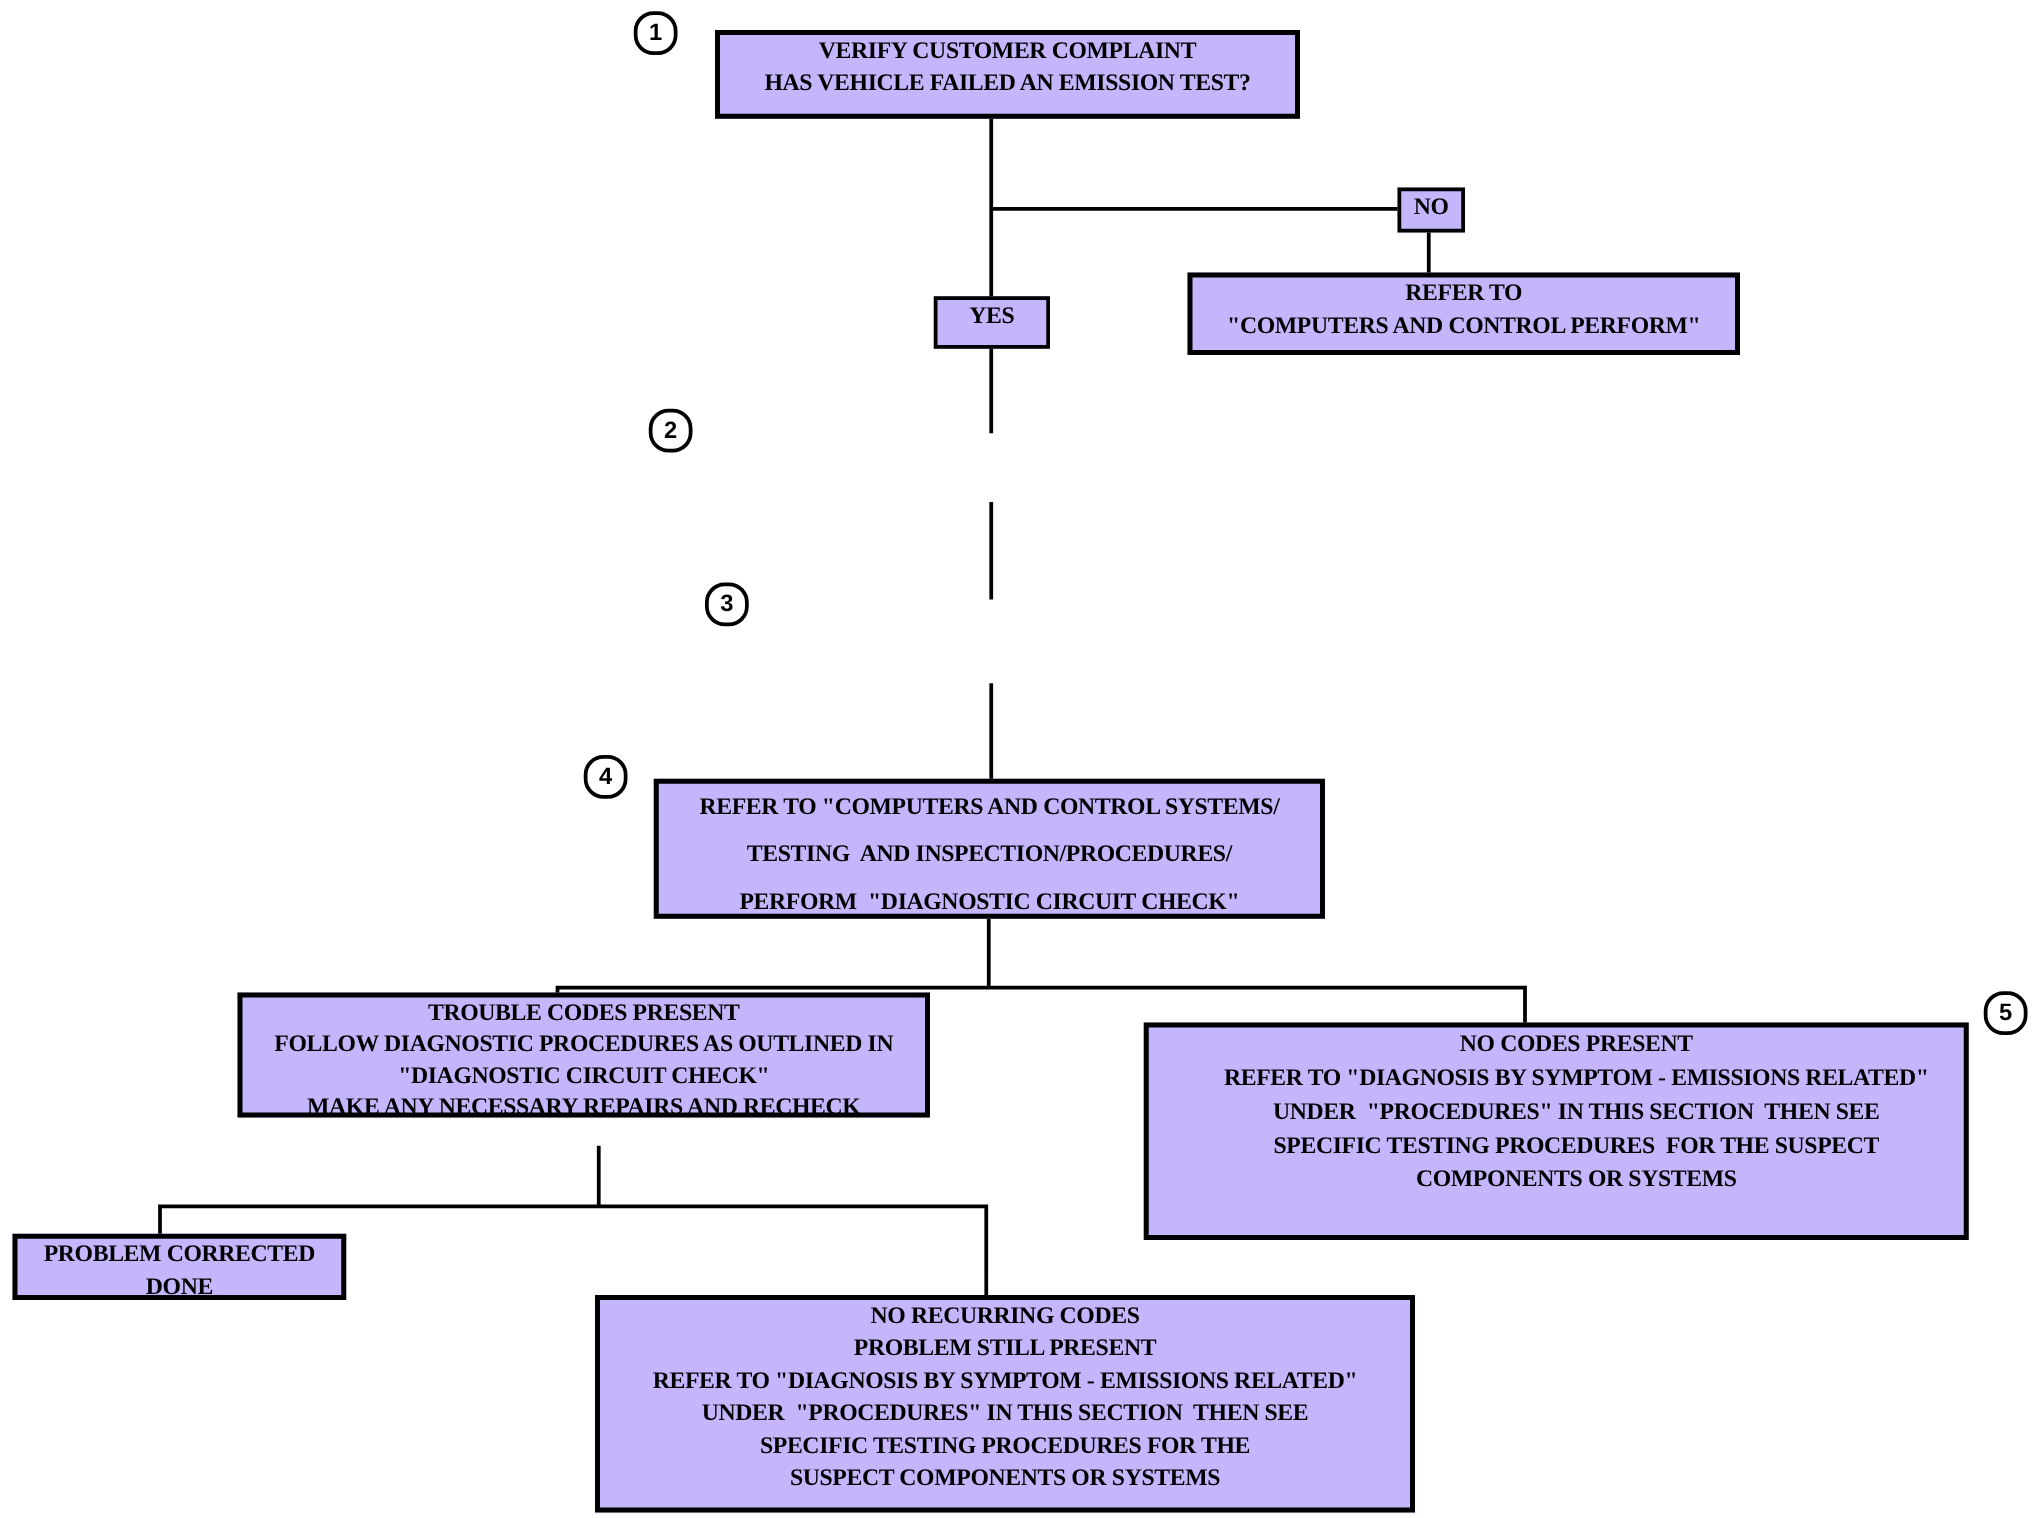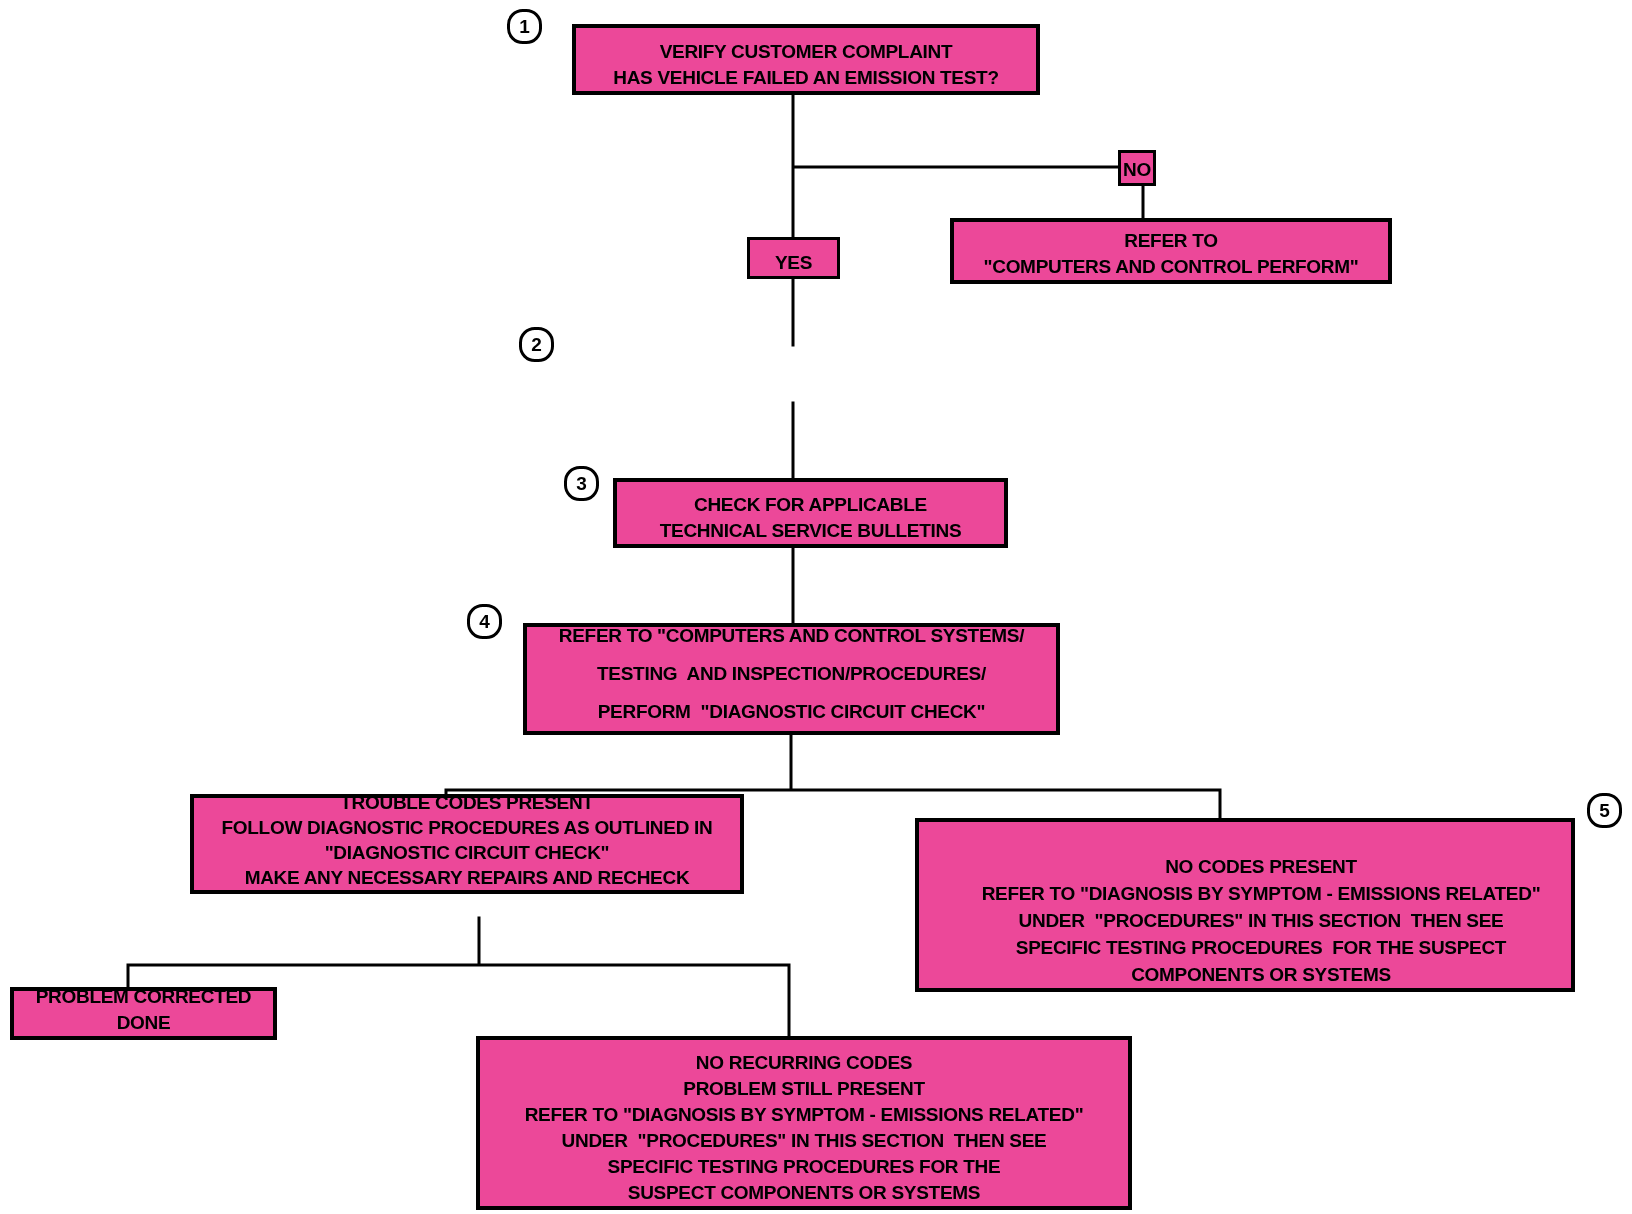--- a/index.html
+++ b/index.html
@@ -15,25 +15,26 @@
   }
   svg.connectors {
     position: absolute;
     left: 0; top: 0;
     width: 1632px; height: 1214px;
   }
   .box {
     position: absolute;
     box-sizing: border-box;
     border: 4px solid #000000;
-    background: #ec4899;
+    background: #c4b5fd;
     display: flex;
-    align-items: flex-end;
+    align-items: flex-start;
     justify-content: center;
     text-align: center;
+    font-family: Liberation Serif, serif;
   }
   .txt {
     white-space: pre-wrap;
     font-size: 19px;
     line-height: 26px;
     letter-spacing: -0.3px;
   }
   .txt.tight { line-height: 25px; }
   .txt.loose { line-height: 38px; }
   .badge {
@@ -85,38 +86,34 @@
     </div>
   <div class="badge" style="left:1587px; top:793px;">
       <span>5</span>
     </div>
 
   <div class="box" style="left:572px; top:24px; width:468px; height:71px;">
     <div class="txt">VERIFY CUSTOMER COMPLAINT
 HAS VEHICLE FAILED AN EMISSION TEST?</div>
   </div>
 
-  <div class="box" style="left:1118px; top:150px; width:38px; height:36px; border-width:3px;">
+  <div class="box" style="left:1118px; top:150px; width:54px; height:36px; border-width:3px;">
     <div class="txt">NO</div>
   </div>
 
   <div class="box" style="left:950px; top:218px; width:442px; height:66px;">
     <div class="txt">REFER TO
 "COMPUTERS AND CONTROL PERFORM"</div>
   </div>
 
   <div class="box" style="left:747px; top:237px; width:93px; height:42px; border-width:3px;">
     <div class="txt">YES</div>
   </div>
 
 
-  <div class="box" style="left:613px; top:478px; width:395px; height:70px;">
-    <div class="txt">CHECK FOR APPLICABLE
-TECHNICAL SERVICE BULLETINS</div>
-  </div>
 
   <div class="box" style="left:523px; top:623px; width:537px; height:112px;">
     <div class="txt loose">REFER TO "COMPUTERS AND CONTROL SYSTEMS/
 TESTING  AND INSPECTION/PROCEDURES/
 PERFORM  "DIAGNOSTIC CIRCUIT CHECK"</div>
   </div>
 
   <div class="box" style="left:190px; top:794px; width:554px; height:100px;">
     <div class="txt tight">TROUBLE CODES PRESENT
 FOLLOW DIAGNOSTIC PROCEDURES AS OUTLINED IN

